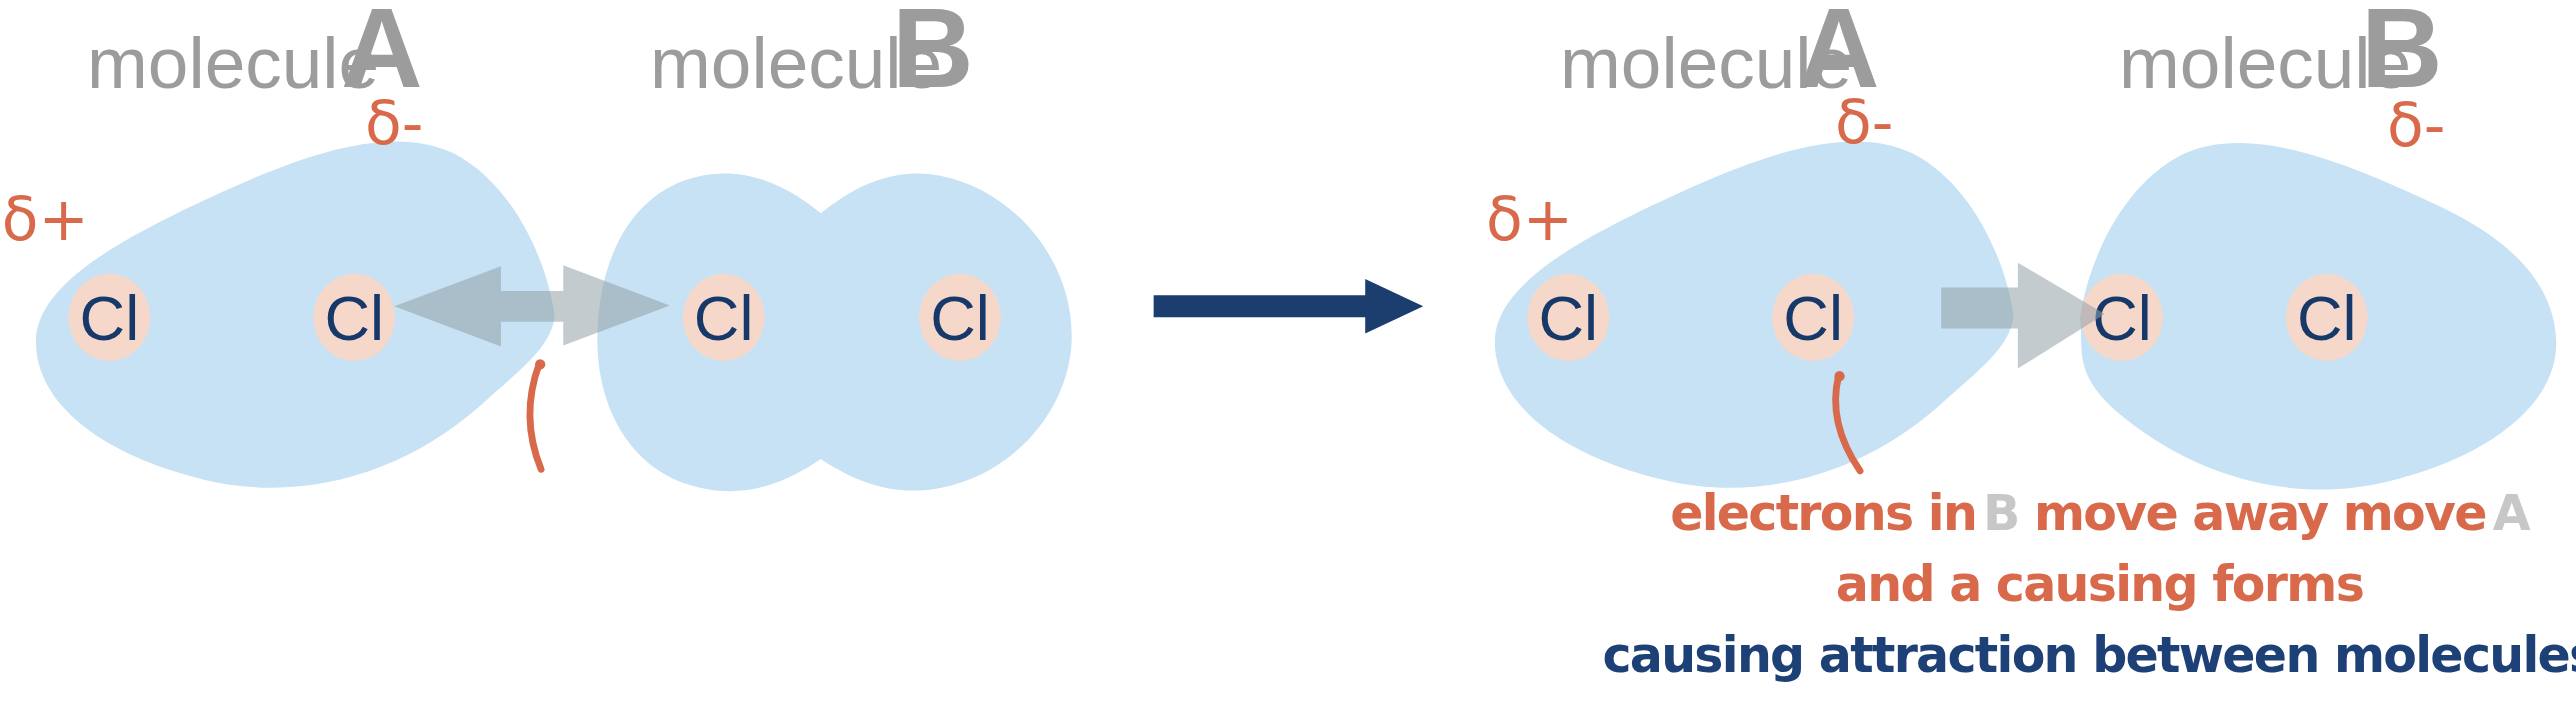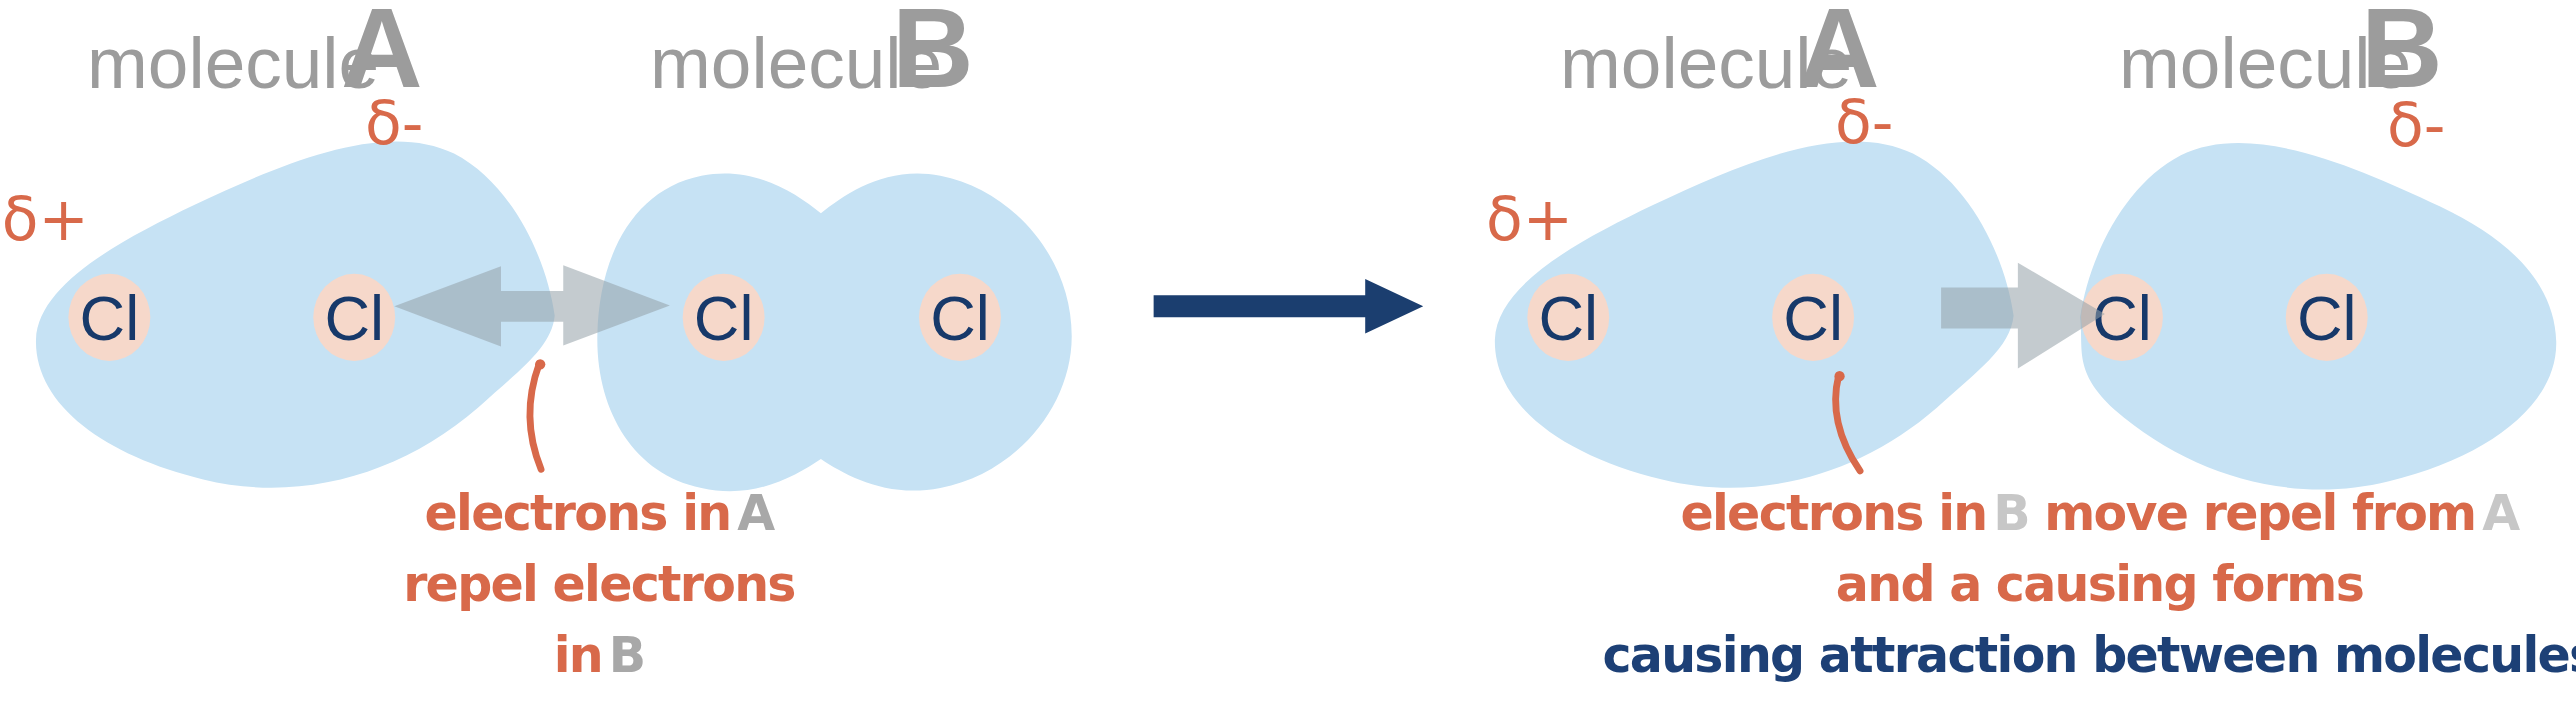--- a/index.html
+++ b/index.html
@@ -116,35 +116,30 @@
   </svg>
 
   <span class="mol-word" style="left:87px;top:25.6px;">molecule</span>
   <span class="mol-letter" style="left:341px;top:-7.7px;">A</span>
   <span class="mol-word" style="left:650px;top:25.6px;">molecule</span>
   <span class="mol-letter" style="left:892px;top:-7.7px;">B</span>
 
   <span class="delta" style="left:365px;top:93px;">δ-</span>
   <span class="delta" style="left:1.7px;top:189px;">δ+</span>
 
-  <div class="caption caption-left">
-    <div><span>electrons in</span><span class="cap-letter-dark">A</span></div>
-    <div><span>repel electrons</span></div>
-    <div><span>in</span><span class="cap-letter-dark">B</span></div>
-  </div>
 
   <span class="mol-word" style="left:1560px;top:25.6px;">molecule</span>
   <span class="mol-letter" style="left:1798px;top:-7.7px;">A</span>
   <span class="mol-word" style="left:2119px;top:25.6px;">molecule</span>
   <span class="mol-letter" style="left:2361px;top:-7.7px;">B</span>
 
   <span class="delta" style="left:1835px;top:92px;">δ-</span>
   <span class="delta" style="left:1486px;top:189px;">δ+</span>
   <span class="delta" style="left:2387px;top:95px;">δ-</span>
 
   <div class="caption caption-right">
-    <div><span>electrons in</span><span class="cap-letter-light">B</span> <span>move repel from</span><span class="cap-letter-light">A</span></div>
+    <div><span>electrons in</span><span class="cap-letter-light">B</span> <span>move away move</span><span class="cap-letter-light">A</span></div>
     <div><span>and a causing forms</span></div>
     <div class="cap-navy"><span>causing attraction between molecules</span></div>
   </div>
 
 </div>
 
 
 </body></html>

